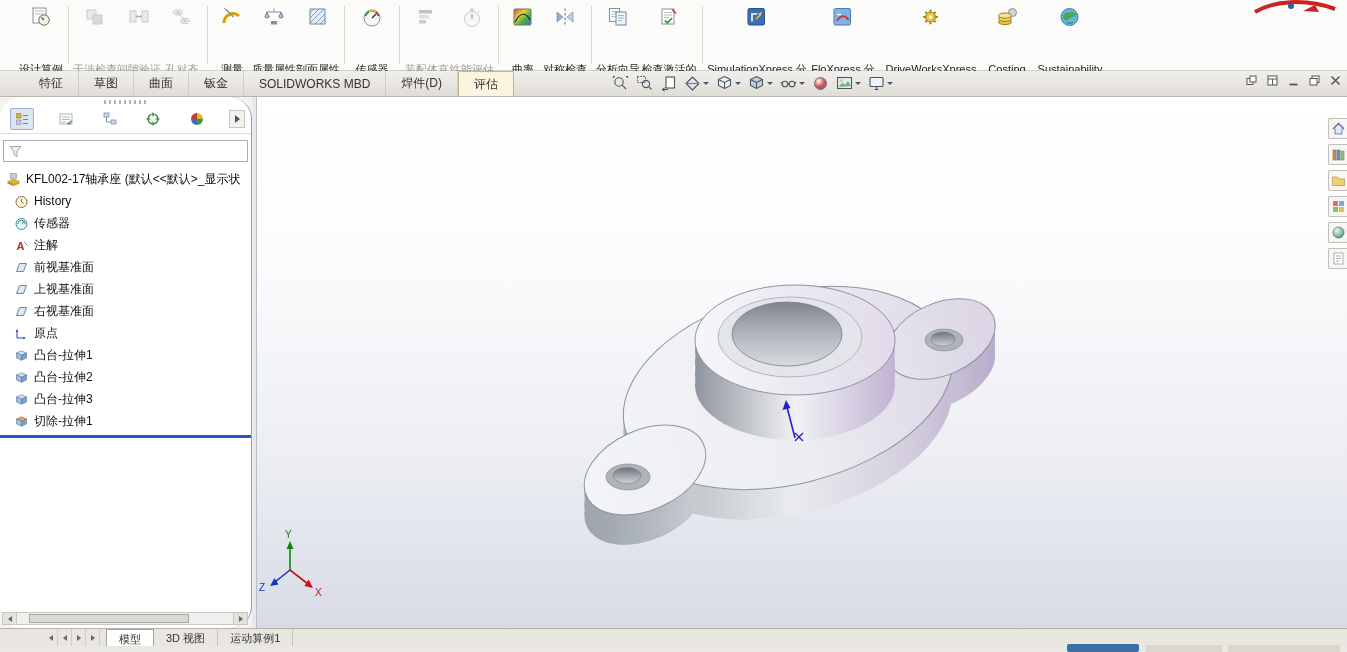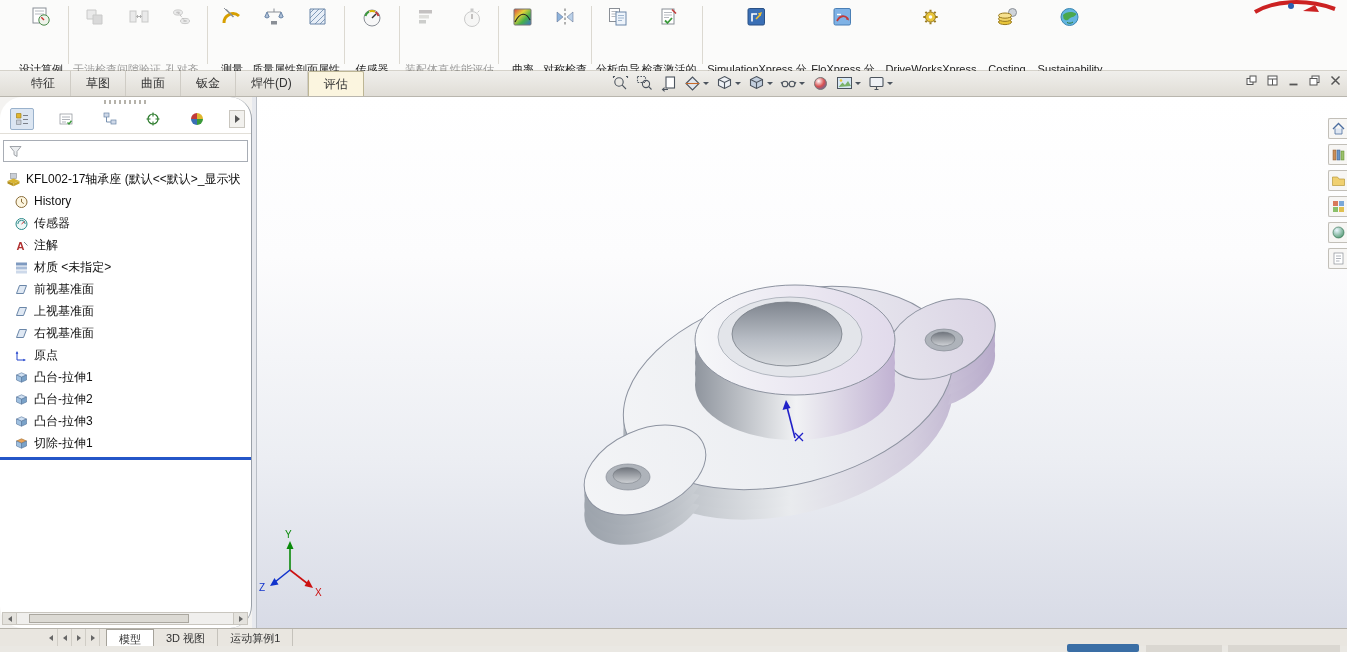--- a/index.html
+++ b/index.html
@@ -12,21 +12,21 @@
   .cmd-item .ic { height:26px; display:flex; align-items:center; justify-content:center; }
   .cmd-item .lbl { font-size:11px; line-height:12px; margin-top:2px; color:#222; }
   .cmd-item.disabled { opacity:.45; filter:grayscale(.95); }
   .cmd-sep { width:1px; height:58px; background:#ddDAD2; background:#dcd9d1; margin:3px 4px 0 4px; flex:none; }
   .w40{width:40px}.w42{width:42px}.w44{width:44px}.w46{width:46px}.w48{width:48px}
   .w58{width:58px}.w72{width:72px}.w78{width:78px}.w100{width:100px}.w104{width:104px}
   .tri-down { width:0; height:0; border-left:3.5px solid transparent; border-right:3.5px solid transparent; border-top:4px solid #555; margin-top:3px; }
   .logo { position:absolute; right:10px; top:0; width:84px; height:14px; overflow:hidden; }
 
   
-  .tabrow { position:absolute; left:0; top:71px; width:1347px; height:26px; background:linear-gradient(#f0efec,#e0ddd6); border-bottom:1px solid #b9b6ae; display:flex; align-items:stretch; padding-left:16px; }
+  .tabrow { position:absolute; left:0; top:71px; width:1347px; height:26px; background:linear-gradient(#f0efec,#e0ddd6); border-bottom:1px solid #b9b6ae; display:flex; align-items:stretch; padding-left:24px; }
   .rtab { padding:0 15px; display:flex; align-items:center; font-size:12px; color:#333; border-right:1px solid #cfccc5; }
   .rtab.active { background:#fbf5df; border:1px solid #bdb694; border-bottom:none; border-radius:2px 2px 0 0; }
   .hud { position:absolute; left:612px; top:71px; height:25px; display:flex; align-items:center; gap:7px; }
   .hud .hic { display:flex; align-items:center; gap:2px; }
   .tri-down.sm { border-left-width:3px; border-right-width:3px; border-top-width:3.5px; border-top-color:#4c545e; margin:0; }
   .docctl { position:absolute; right:6px; top:75px; display:flex; gap:10px; align-items:center; }
 
   
   .fmpanel { position:absolute; left:0; top:97px; width:252px; height:531px; background:#fff; border-right:1px solid #9aa0a8;border-radius:22px; }
   .drag-dots { width:44px; height:4px; margin:3px auto 2px auto; background:repeating-linear-gradient(90deg,#b5b2aa 0 2px,transparent 2px 5px); }
@@ -320,20 +320,23 @@
         <span>特征</span>
       </div>
     <div class="rtab">
         <span>草图</span>
       </div>
     <div class="rtab">
         <span>曲面</span>
       </div>
     <div class="rtab">
         <span>钣金</span>
+      </div>
+    <div class="rtab">
+        <span>SOLIDWORKS MBD</span>
       </div>
     <div class="rtab">
         <span>焊件(D)</span>
       </div>
     <div class="rtab active">
         <span>评估</span>
       </div>
   </div>
 
   <div class="hud">
@@ -630,30 +633,20 @@
             <svg width="15" height="15" viewBox="0 0 15 15">
               <text x="2.5" y="12" font-size="11" font-weight="bold" fill="#b03030">A</text>
               <path d="M10 4 l3.5 3.5" stroke="#8a8f96"></path>
             </svg>
           </span>
         <span class="tl">注解</span>
       </div>
       <div class="trow child">
         <span class="ti">
             <svg width="15" height="15" viewBox="0 0 15 15">
-              <rect x="2" y="2.5" width="11" height="3" fill="#7e9ac0"></rect>
-              <rect x="2" y="6.5" width="11" height="3" fill="#a8bcd8"></rect>
-              <rect x="2" y="10.5" width="11" height="3" fill="#cdd9ea"></rect>
-            </svg>
-          </span>
-        <span class="tl">材质 &lt;未指定&gt;</span>
-      </div>
-      <div class="trow child">
-        <span class="ti">
-            <svg width="15" height="15" viewBox="0 0 15 15">
               <path d="M2.5 11.5 L5.5 3.5 L12.5 3.5 L9.5 11.5 Z" fill="rgba(150,180,215,.3)" stroke="#6a86a8"></path>
             </svg>
           </span>
         <span class="tl">前视基准面</span>
       </div>
       <div class="trow child">
         <span class="ti">
             <svg width="15" height="15" viewBox="0 0 15 15">
               <path d="M2.5 11.5 L5.5 3.5 L12.5 3.5 L9.5 11.5 Z" fill="rgba(150,180,215,.3)" stroke="#6a86a8"></path>
             </svg>

